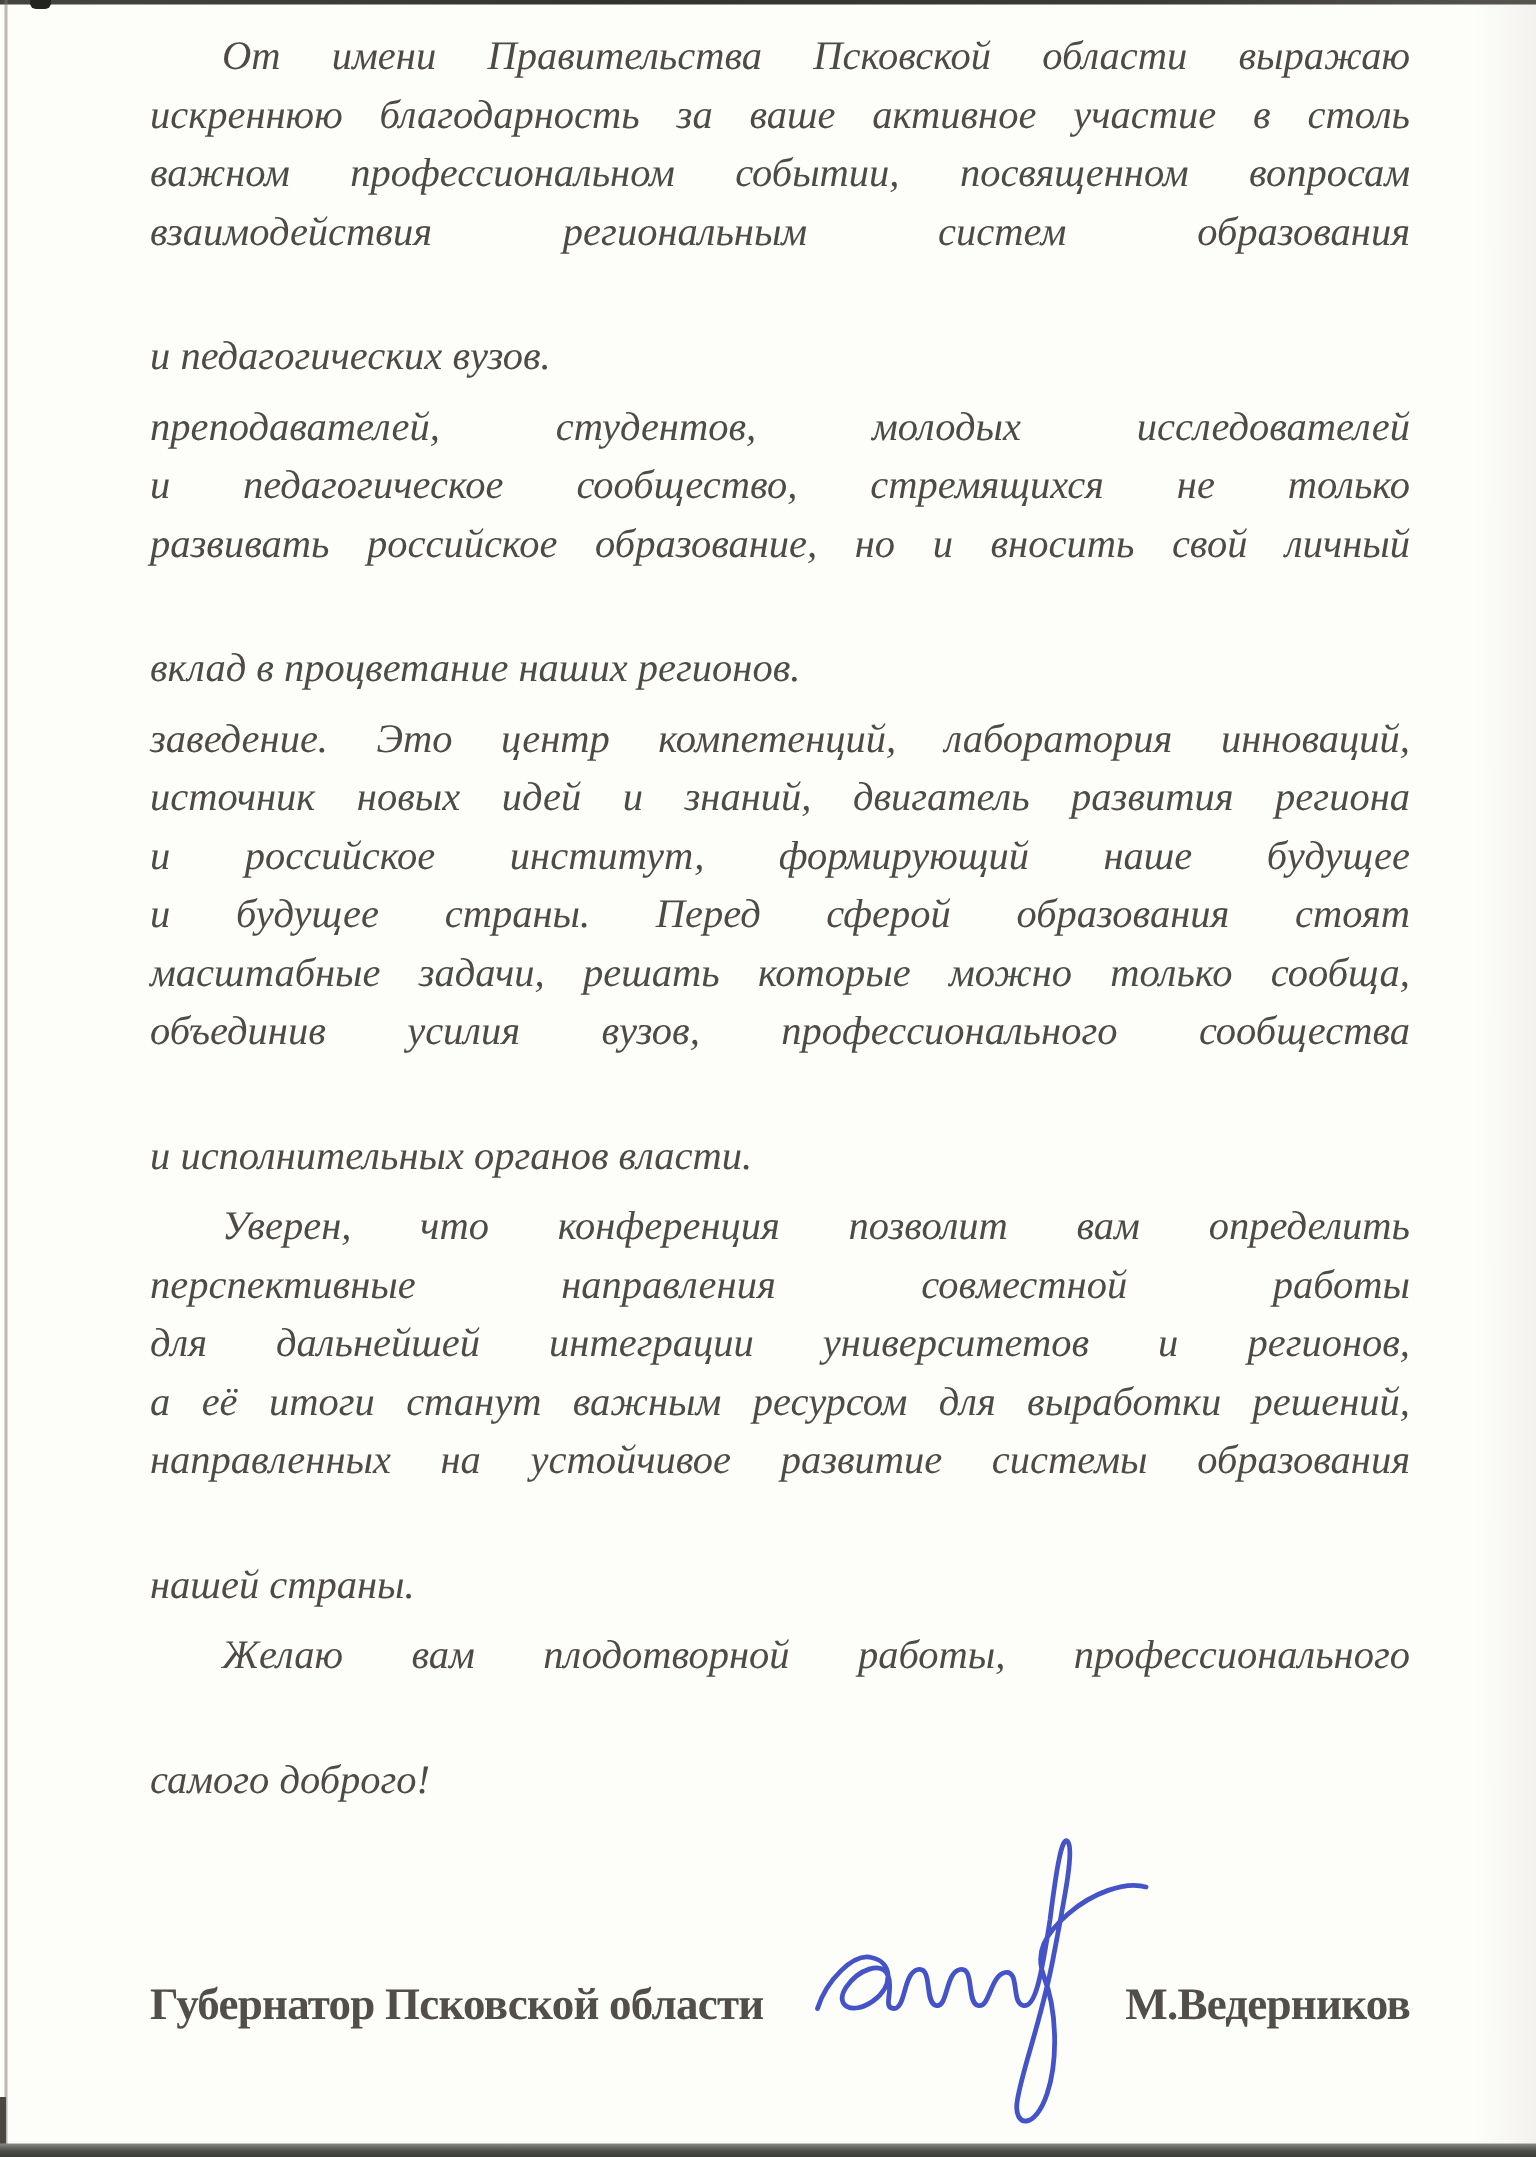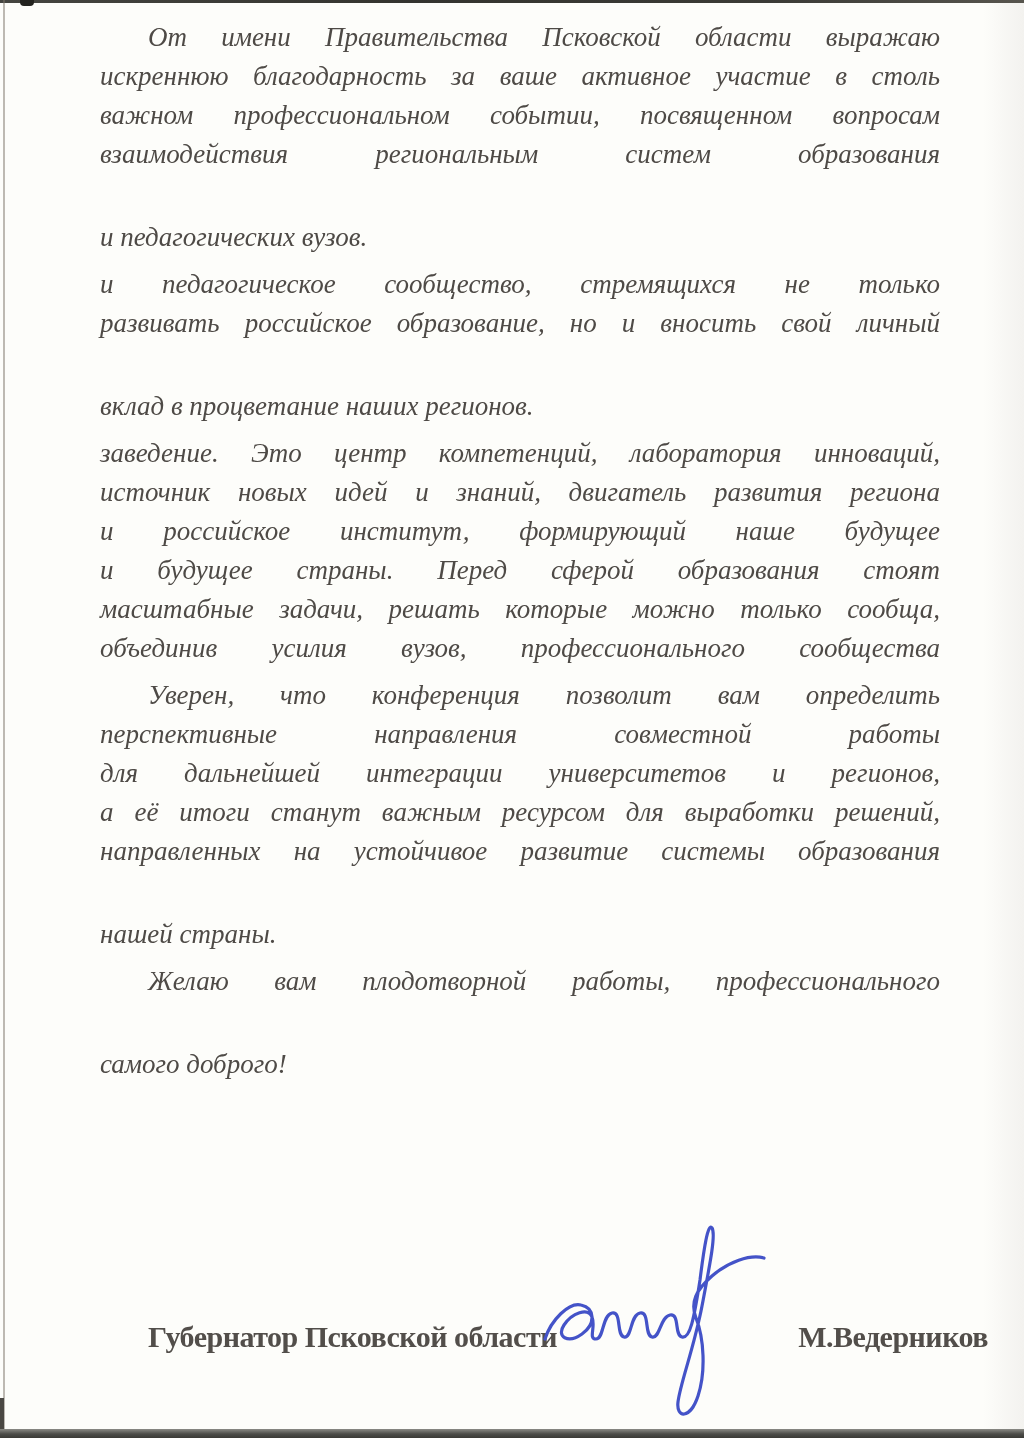--- a/index.html
+++ b/index.html
@@ -57,21 +57,21 @@
     color: var(--body-color, #4e4a46);
     text-align: justify;
     text-align-last: justify;
     white-space: normal;
   }
   .line.first { text-indent: 48px; }
   .line.last { text-align-last: left; margin-top: 44px; }
   
   .signoff {
     position: absolute; left: 100px; top: 1320px; width: 840px;
-    display: flex; justify-content: space-between; align-items: baseline; margin-left: 48px;
+    display: flex; justify-content: space-between; align-items: baseline;
   }
   .signoff .who, .signoff .name {
     font-weight: bold;
     font-size: 30px;
     letter-spacing: -0.5px;
     color: var(--title-color, #524e4a);
     white-space: nowrap;
   }
   .signature-svg {
     position: absolute; left: 543px; top: 1218px;
@@ -88,31 +88,33 @@
     <div class="body-text">
 
     <div class="para">
           <div class="line first">От имени Правительства Псковской области выражаю</div>
           <div class="line">искреннюю благодарность за ваше активное участие в столь</div>
           <div class="line">важном профессиональном событии, посвященном вопросам</div>
           <div class="line">взаимодействия региональным систем образования</div>
           <div class="line last">и педагогических вузов.</div>
         </div>
         <div class="para">
+          <div class="line">преподавателей, студентов, молодых исследователей</div>
           <div class="line">и педагогическое сообщество, стремящихся не только</div>
           <div class="line">развивать российское образование, но и вносить свой личный</div>
           <div class="line last">вклад в процветание наших регионов.</div>
         </div>
         <div class="para">
           <div class="line">заведение. Это центр компетенций, лаборатория инноваций,</div>
           <div class="line">источник новых идей и знаний, двигатель развития региона</div>
           <div class="line">и российское институт, формирующий наше будущее</div>
           <div class="line">и будущее страны. Перед сферой образования стоят</div>
           <div class="line">масштабные задачи, решать которые можно только сообща,</div>
           <div class="line">объединив усилия вузов, профессионального сообщества</div>
+          <div class="line last">и исполнительных органов власти.</div>
         </div>
         <div class="para">
           <div class="line first">Уверен, что конференция позволит вам определить</div>
           <div class="line">перспективные направления совместной работы</div>
           <div class="line">для дальнейшей интеграции университетов и регионов,</div>
           <div class="line">а её итоги станут важным ресурсом для выработки решений,</div>
           <div class="line">направленных на устойчивое развитие системы образования</div>
           <div class="line last">нашей страны.</div>
         </div>
         <div class="para">

